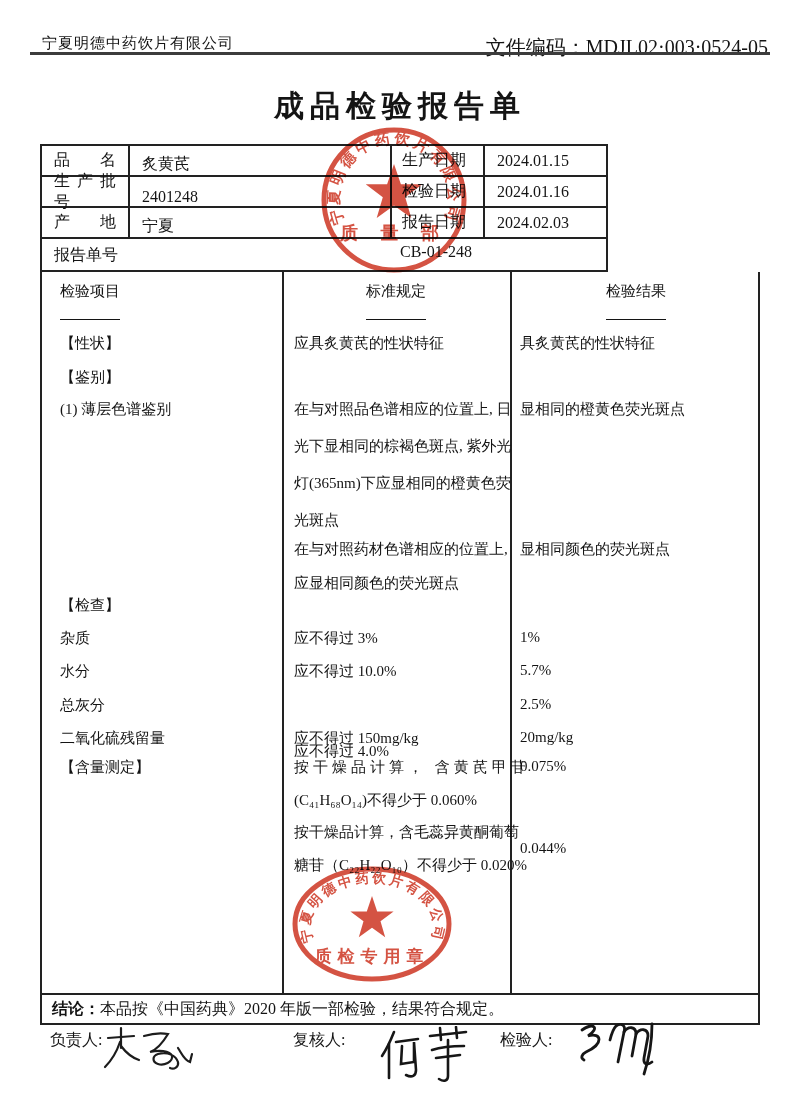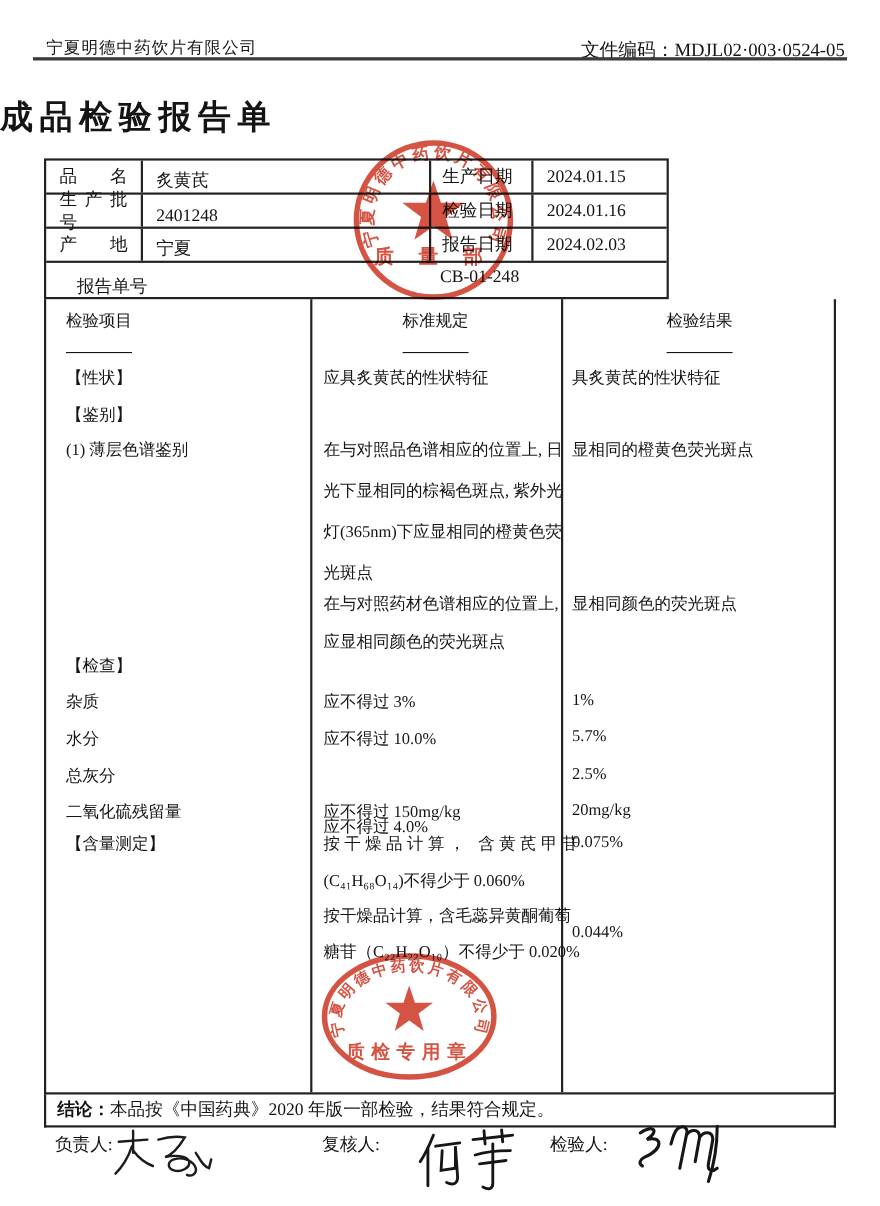--- a/index.html
+++ b/index.html
@@ -4,23 +4,23 @@
 <style>
   * { margin:0; padding:0; box-sizing:border-box; }
   html,body { background:#ffffff; }
   body {
     width:800px; height:1096px; position:relative; overflow:hidden;
     font-family:"Liberation Serif","DejaVu Serif",serif;
     color:#141414;
   }
   
   .ph-company { position:absolute; left:42px; top:34px; font-size:15px; letter-spacing:1px; }
-  .ph-code { position:absolute; right:32px; top:34px; font-size:17px; }
+  .ph-code { position:absolute; right:32px; top:34px; font-size:20px; }
   .head-rule { position:absolute; left:30px; top:52px; width:740px; height:3px; background:#3c3c3c; }
-  .doc-title { position:absolute; left:0; top:86px; width:800px; 
+  .doc-title { position:absolute; left:0; top:86px; width:800px; text-align:center;
     font-size:30px; font-weight:bold; letter-spacing:6px; }
 
   
   .info-table { position:absolute; left:40px; top:144px; width:568px; height:128px;
     border:2px solid #222; font-size:16px; }
   .info-row { display:flex; height:31px; border-bottom:2px solid #222; align-items:center; }
   .info-row.last { border-bottom:none; height:32px; position:relative; }
   .ic { height:100%; display:flex; align-items:center; padding-left:12px; }
   .ic1 { width:88px; border-right:2px solid #222; }
   .ic2 { width:262px; border-right:2px solid #222;align-items:flex-end; }
@@ -104,21 +104,21 @@
         <span>宁夏</span>
       </div>
     <div class="ic ic3">
         <span>报告日期</span>
       </div>
     <div class="ic ic4">
         <span>2024.02.03</span>
       </div>
   </div>
   <div class="info-row last">
-    <div class="ic" style="padding-left:28px;align-items:flex-end;">
+    <div class="ic" style="padding-left:12px;">
         <span>报告单号</span>
       </div>
     <span class="report-no-val">CB-01-248</span>
   </div>
 </div>
 
 <div class="main-table">
   <div class="vline vline-a"></div>
   <div class="vline vline-b"></div>
 

